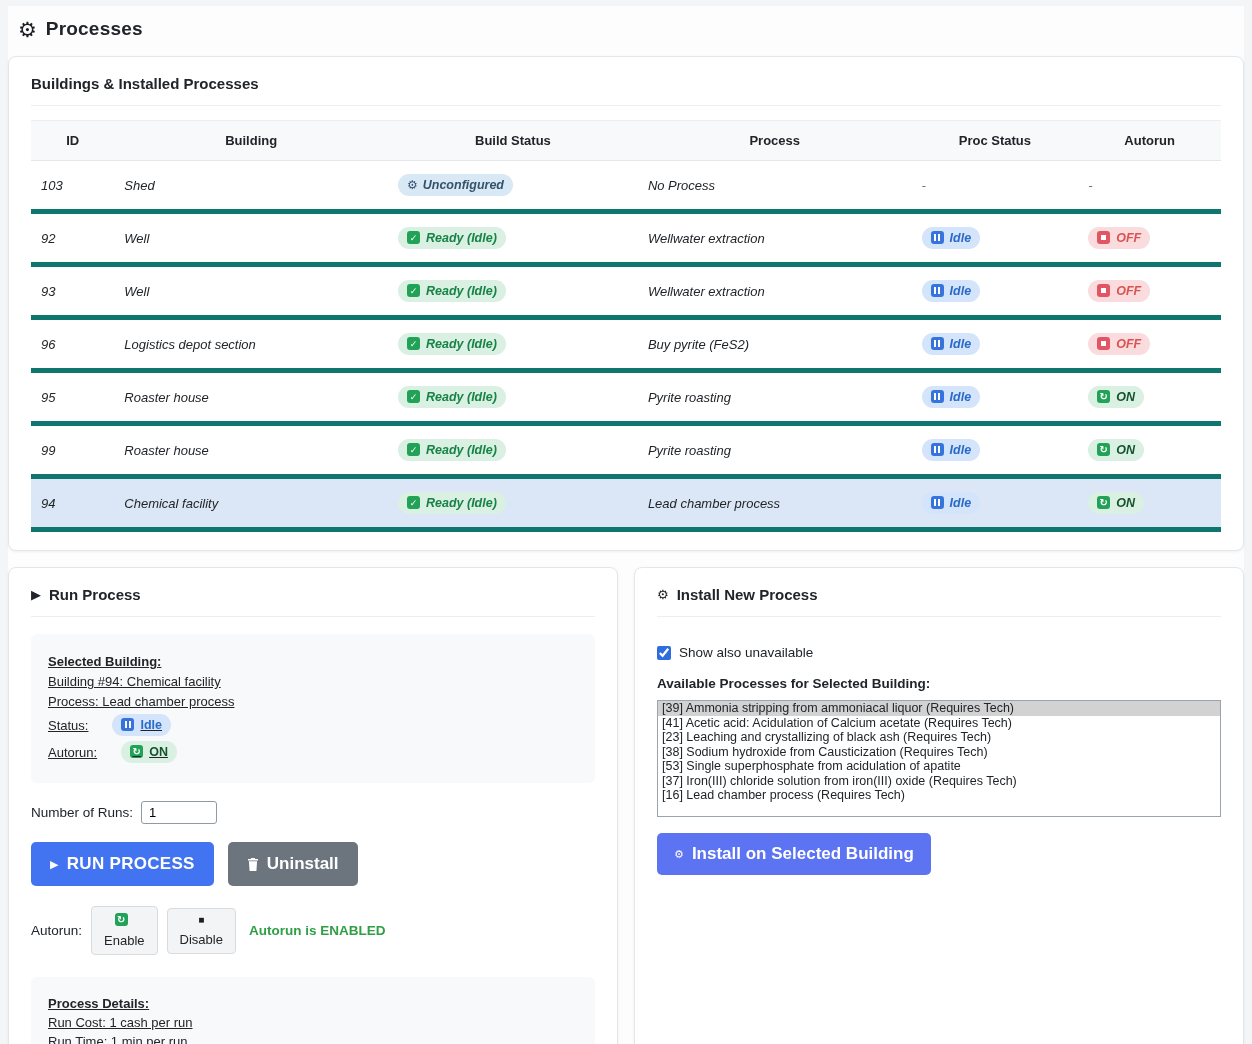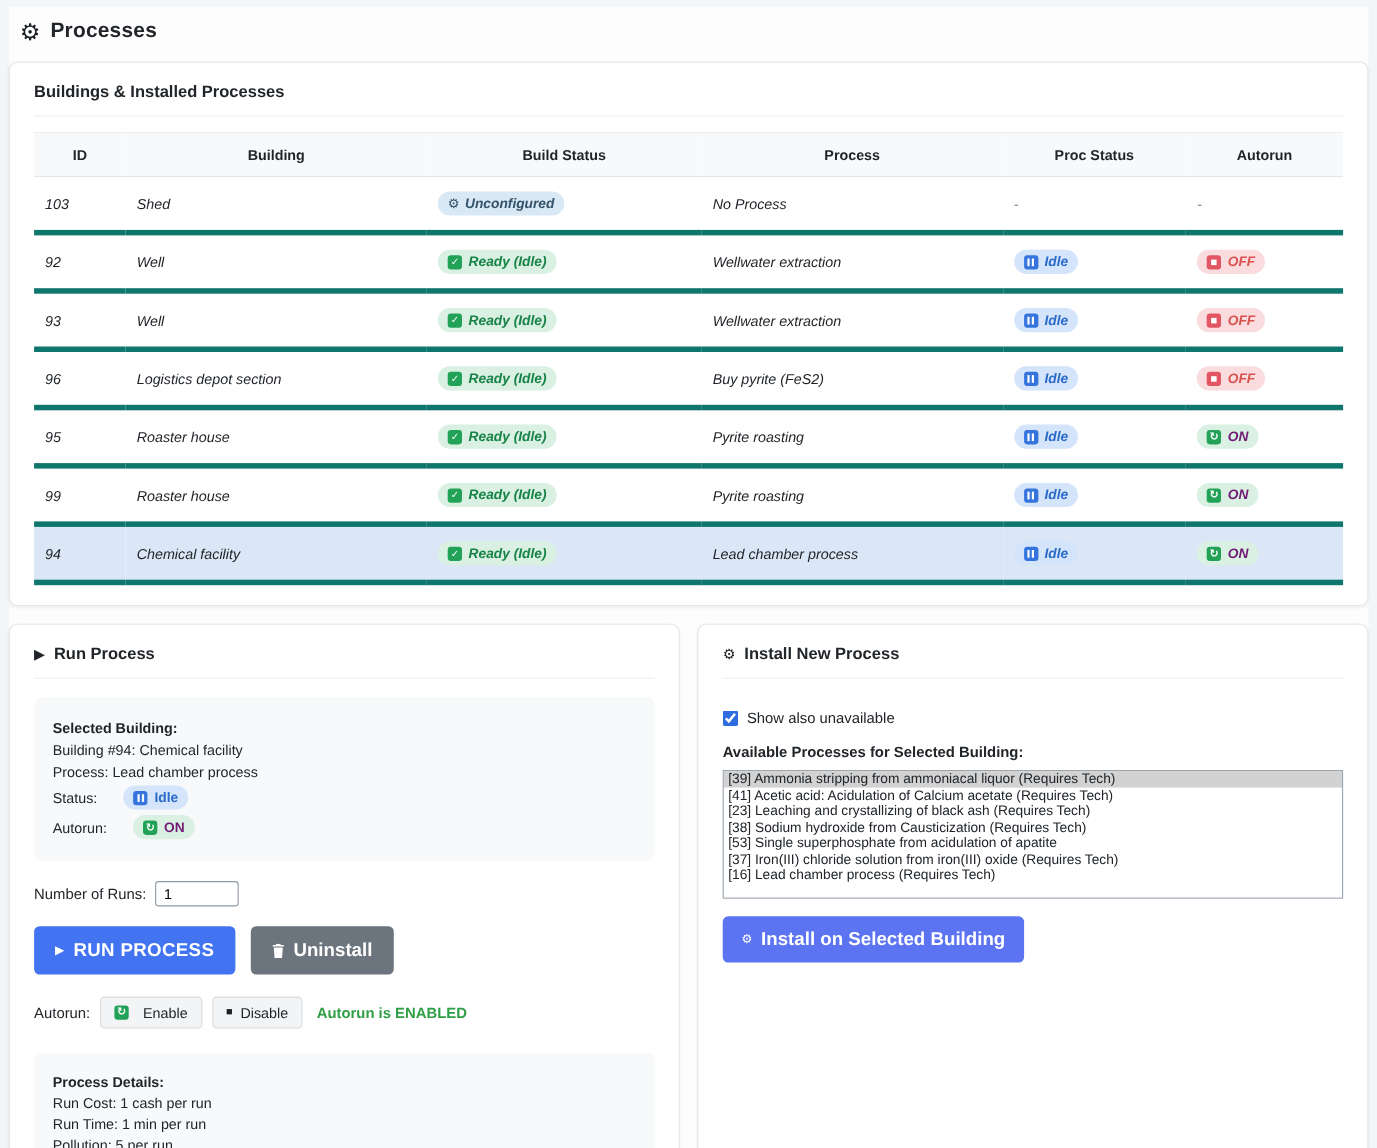--- a/index.html
+++ b/index.html
@@ -29,58 +29,58 @@
   table{width:100%;border-collapse:collapse;margin-top:14px;}
   thead th{background:#f8f9fa;text-align:center;font-size:13px;font-weight:700;color:#212529;
     padding:12px 10px;border-top:1px solid #eceef0;border-bottom:1px solid #e3e6ea;}
   th.c-id{width:7%;} th.c-building{width:23%;} th.c-bstatus{width:21%;}
   th.c-process{width:23%;} th.c-pstatus{width:14%;} th.c-autorun{width:12%;}
   tbody td{padding:13px 10px;font-size:13px;border-bottom:5px solid #0f766e;vertical-align:middle;font-style:italic;}
   tbody tr.selected td{background:#dbe7f6;}
   .dash{color:#6c757d;}
 
   
-  .badge{display:inline-flex;align-items:center;padding:4px 9px;border-radius:11px;font-size:12.5px;font-weight:600;white-space:nowrap;}
+  .badge{display:inline-flex;align-items:flex-start;padding:4px 9px;border-radius:11px;font-size:12.5px;font-weight:600;white-space:nowrap;}
   .badge-success{background:#d9f0e2;color:#178347;}
   .badge-info{background:#d9e8f5;color:#33536b;}
   .badge-idle{background:#d4e4fa;color:#2a6bc8;}
   .badge-off{background:#fadcdf;color:#d9534f;}
-  .badge-on{background:#d9f0e2;color:#701a75;}
+  .badge-on{background:#d9f0e2;color:#14532d;}
   .bicon{width:13px;height:13px;border-radius:3px;margin-right:6px;display:inline-flex;align-items:center;justify-content:center;color:#fff;font-size:9px;flex:none;}
   .bicon-check{background:#22a257;}
   .bicon-check::before{content:"✓";font-weight:700;}
   .bicon-pause{background:#3674dd;}
   .bicon-pause::before{content:"";width:2px;height:7px;background:#fff;box-shadow:4px 0 0 #fff;transform:translateX(-2px);}
   .bicon-stop{background:#e25563;}
   .bicon-stop::before{content:"";width:5px;height:5px;background:#fff;}
   .bicon-autorun{background:#22a257;}
   .bicon-autorun::before{content:"↻";font-weight:700;font-size:10px;}
   .bicon-gear{background:transparent;color:#33536b;width:auto;margin-right:5px;}
   .bicon-gear::before{content:"⚙";font-size:12px;}
 
   
   .two-col{display:flex;gap:16px;margin-top:16px;align-items:stretch;}
   .two-col .card{flex:1;}
 
   
-  .subcard{background:#f8f9fa;border-radius:6px;padding:15px 17px;margin-top:17px;font-size:13px;}
+  .subcard{background:#f8f9fa;border-radius:6px;padding:15px 17px;margin-top:17px;font-size:13px;text-decoration:underline;}
   .subcard p{margin:5px 0;}
   .subcard .bold{font-weight:700;}
   .inline-row{display:flex;align-items:center;gap:24px;}
 
   
   .runs-row{display:flex;align-items:center;gap:8px;margin-top:18px;font-size:13.5px;}
   .runs-input{width:76px;padding:3px 7px;border:1px solid #8f9aa3;border-radius:3px;font-size:13px;font-family:inherit;background:#fff;}
   .btn{display:inline-flex;align-items:center;gap:8px;border:none;border-radius:5px;font-size:17px;cursor:pointer;font-family:inherit;}
   .btn .b-icon{font-size:11px;line-height:1;}
   .btn-primary{background:#4273f0;color:#fff;font-weight:700;padding:12px 19px;letter-spacing:.3px;}
   .btn-secondary{background:#6c757d;color:#fff;font-weight:600;padding:12px 19px;}
   .btn-row{display:flex;gap:14px;margin-top:18px;}
   .autorun-row{display:flex;align-items:center;gap:9px;margin-top:20px;font-size:13.5px;}
-  .btn-light{background:#f2f4f5;border:1px solid #d8dcdf;color:#212529;padding:6px 12px;font-size:13px;border-radius:4px;display:inline-flex;align-items:center;gap:7px;cursor:pointer;font-family:inherit;}
+  .btn-light{background:#f2f4f5;border:1px solid #d8dcdf;color:#212529;padding:6px 12px;font-size:13px;border-radius:4px;display:inline-flex;align-items:center;gap:7px;cursor:pointer;font-family:inherit;flex-direction:column;}
   .btn-light .sq{font-size:10px;color:#1b1f23;line-height:1;}
   .autorun-status{color:#2f9e44;font-weight:700;margin-left:4px;}
 
   .details-box{margin-top:22px;}
   .details-box p{margin:4px 0;}
   .details-box .bold{font-weight:700;}
   .details-box ul{margin:2px 0 2px 22px;}
   .details-box li{margin:3px 0;}
 
   

